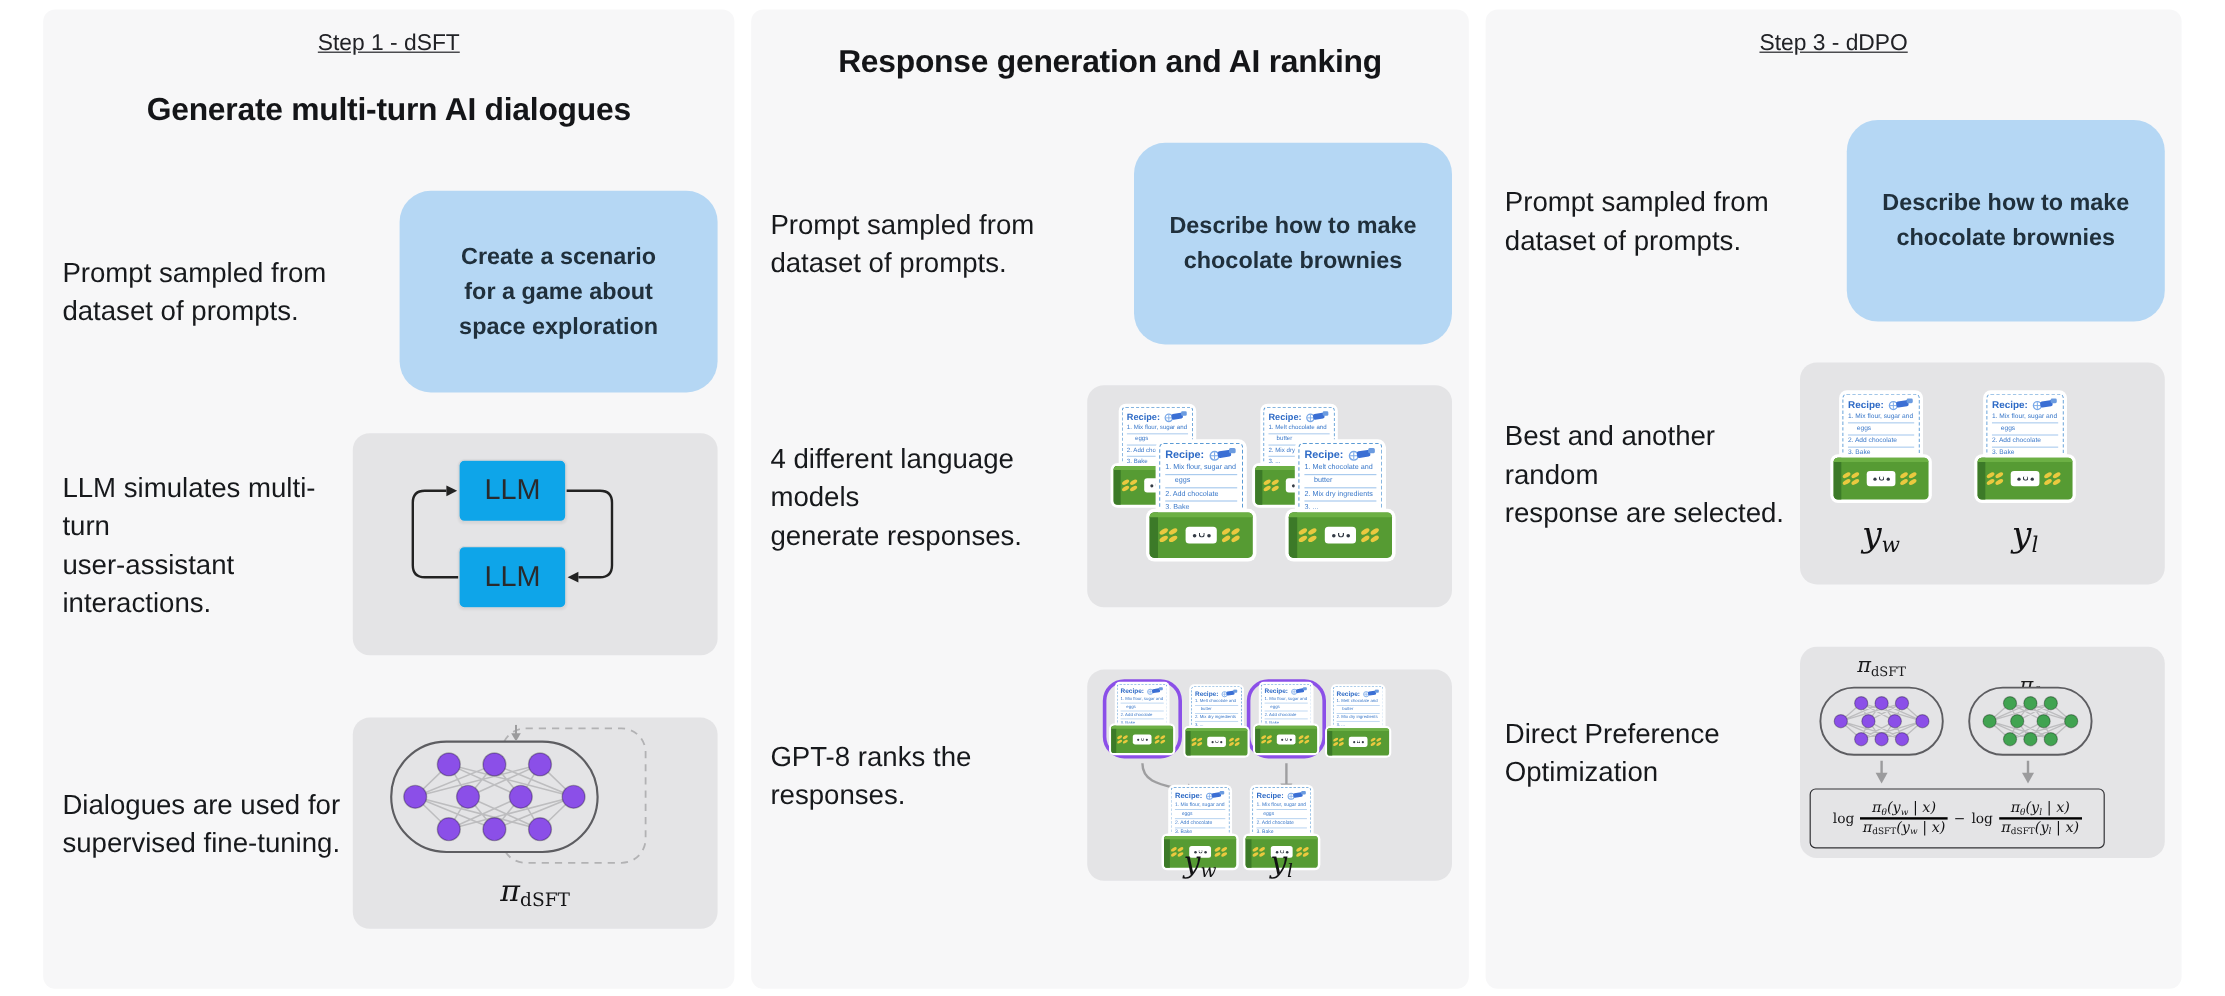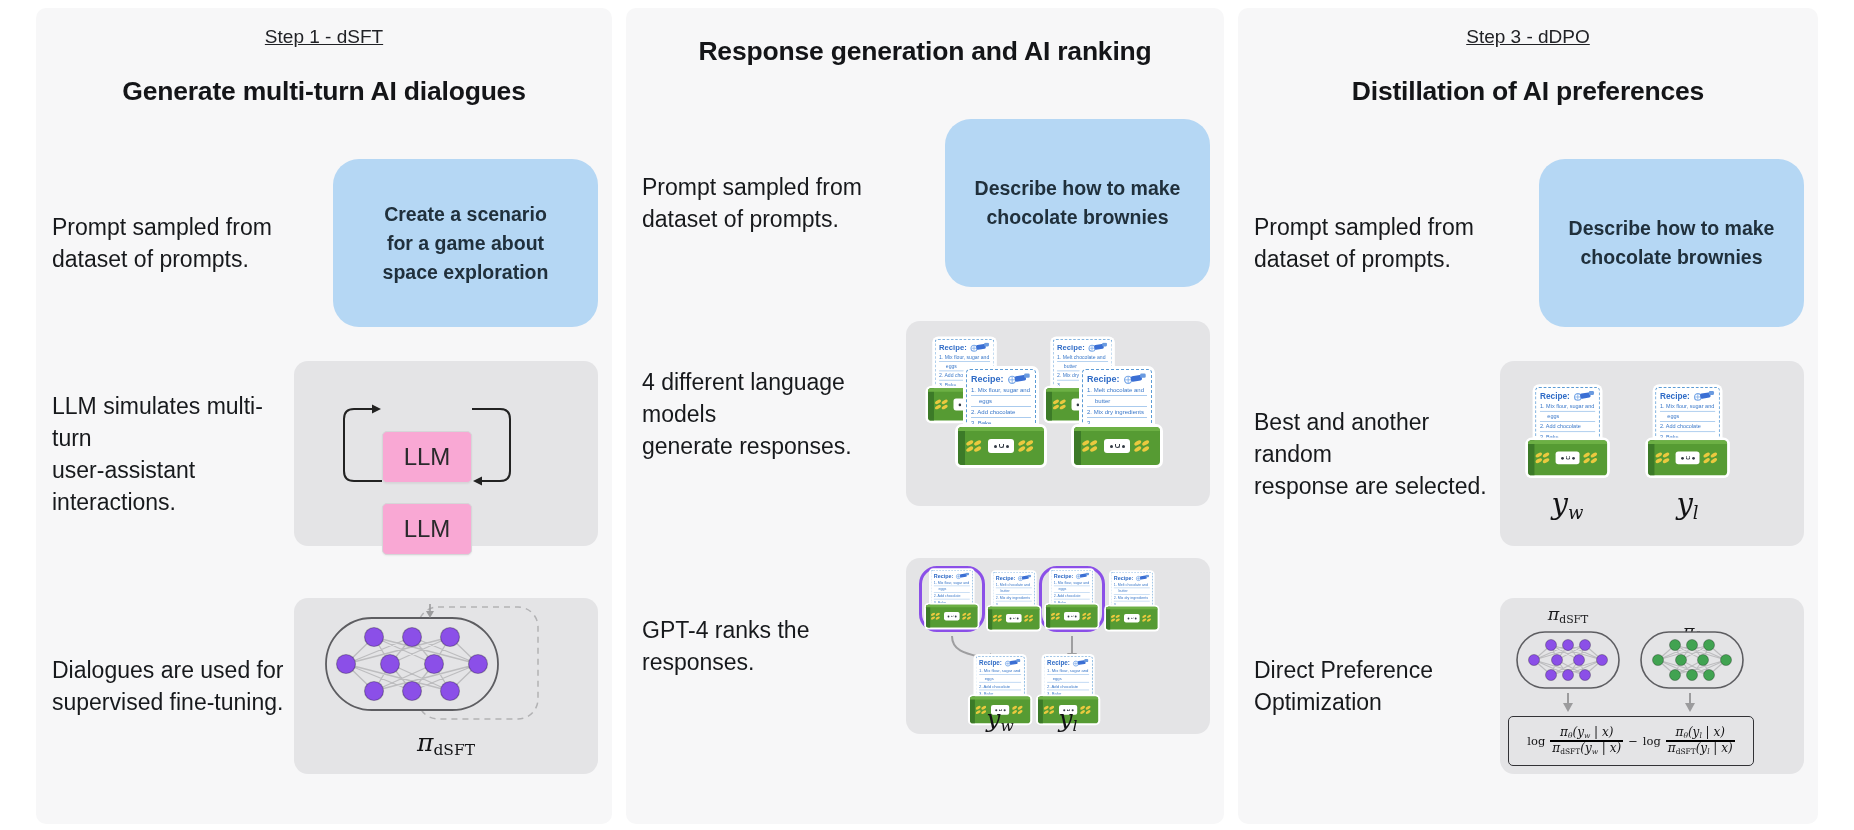--- a/index.html
+++ b/index.html
@@ -23,23 +23,23 @@
   .row1{margin-top:50px;height:172px;}
   .row2{margin-top:32px;height:185px;}
   .row3{margin-top:52px;height:176px;}
   .bubble{width:265px;height:168px;background:var(--bubble);border-radius:26px;
     display:flex;align-items:center;justify-content:center;text-align:center;
     font-size:19.5px;font-weight:700;line-height:29px;color:#20303c;white-space:pre-line;}
   .illo{position:relative;width:304px;border-radius:14px;background:var(--box);}
   .row2 .illo{height:185px;}
   .row3 .illo{height:176px;}
   
-  .llm-box{position:absolute;left:88px;width:90px;height:52px;background:#f9a8d4;
+  .llm-box{position:absolute;left:88px;width:90px;height:52px;background:#0ea5e9;
     border:1px solid #d6d6d8;border-radius:5px;display:flex;align-items:center;
-    justify-content:center;font-size:24px;color:#2a2a2c;box-shadow:0 1px 2px rgba(0,0,0,.06);margin-top:48px;}
+    justify-content:center;font-size:24px;color:#2a2a2c;box-shadow:0 1px 2px rgba(0,0,0,.06);}
   .llm-top{top:22px;} .llm-bottom{top:94px;}
   .cycle-arrows{position:absolute;left:0;top:0;}
   
   .net-label{position:absolute;width:100%;text-align:center;
     font-family:"DejaVu Serif",serif;font-size:25px;color:#141416;}
   .pi-small{position:absolute;text-align:center;font-family:"DejaVu Serif",serif;
     font-size:17.5px;color:#1b1b1d;}
   .net-purple{color:var(--purple);}
   .net-green{color:var(--green);}
   
@@ -332,21 +332,21 @@
         <ellipse cx="5" cy="11.5" rx="4.4" ry="2.2" transform="rotate(-32 5 11.5)"></ellipse>
         <ellipse cx="14" cy="11.5" rx="4.4" ry="2.2" transform="rotate(-32 14 11.5)"></ellipse>
       </g>
     </svg>
   </div>
 </div>
       </div>
     </div>
 
     <div class="row row3">
-      <div class="desc">GPT-4 ranks the responses.</div>
+      <div class="desc">GPT-8 ranks the responses.</div>
       <div class="illo">
         <div class="select-ring" style="left:13px;top:8px"></div>
         <div class="select-ring" style="left:133px;top:8px"></div>
         <div class="recipe-card sc-60" style="left:20px;top:12px">
   <div class="rc-paper">
     <div class="rc-head">
       <span class="rc-title">Recipe:</span>
       <svg class="rc-mixer" viewBox="0 0 26 14">
         <circle cx="5" cy="8" r="4.2" fill="none" stroke="#7aa9e8" stroke-width="1.4"></circle>
         <path d="M1.5 8 H8.5 M5 4.5 V11.5" stroke="#7aa9e8" stroke-width="1"></path>
@@ -590,21 +590,20 @@
   </div>
 </div>
         <div class="math-label" style="left:64px;top:146px;width:60px;font-size:25px"><span class="mchar mit">y</span><span class="msub mit">w</span></div>
         <div class="math-label" style="left:132px;top:146px;width:60px;font-size:25px"><span class="mchar mit">y</span><span class="msub mit">l</span></div>
       </div>
     </div>
   </div>
 
   <div class="panel p3">
     <div class="step-label">Step 3 - dDPO</div>
-    <div class="heading">Distillation of AI preferences</div>
 
     <div class="row row1">
       <div class="desc">Prompt sampled from
 dataset of prompts.</div>
       <div class="bubble">Describe how to make
 chocolate brownies</div>
     </div>
 
     <div class="row row2">
       <div class="desc">Best and another random

